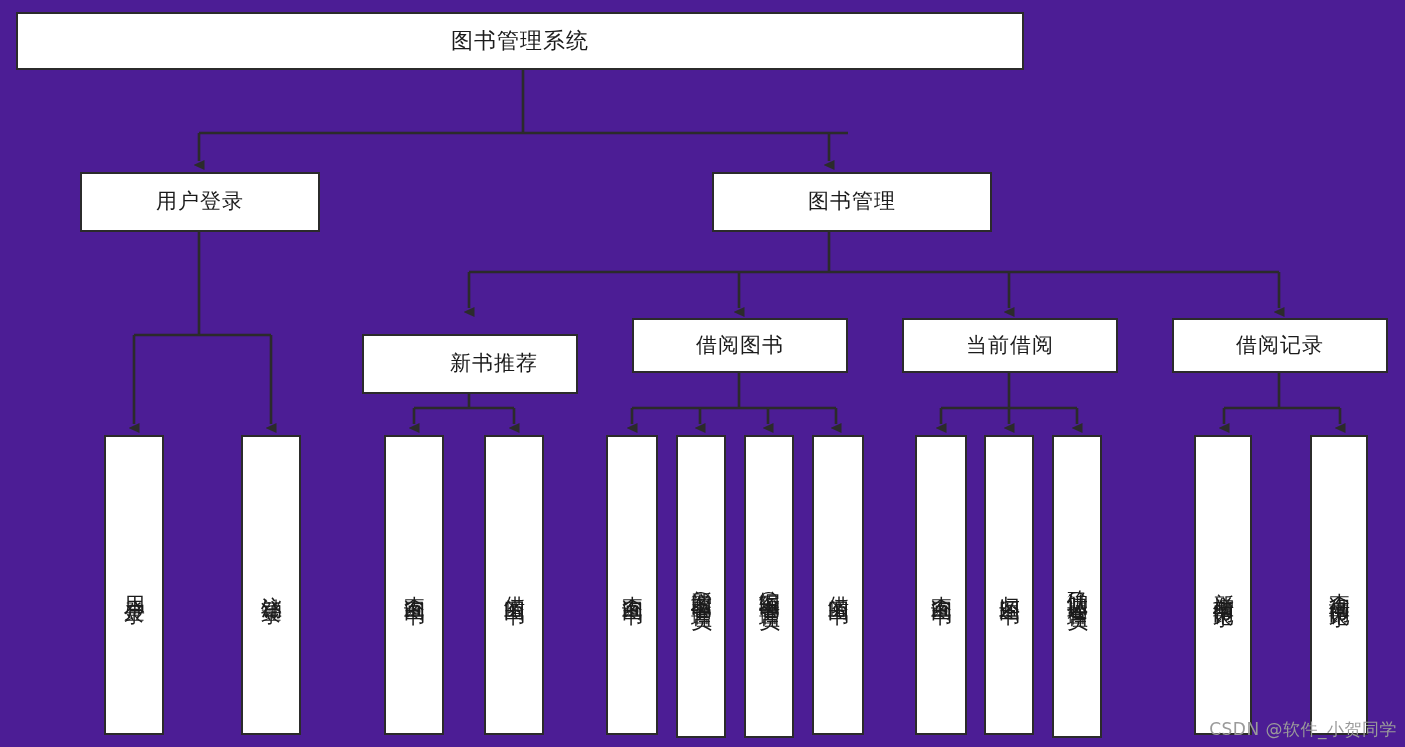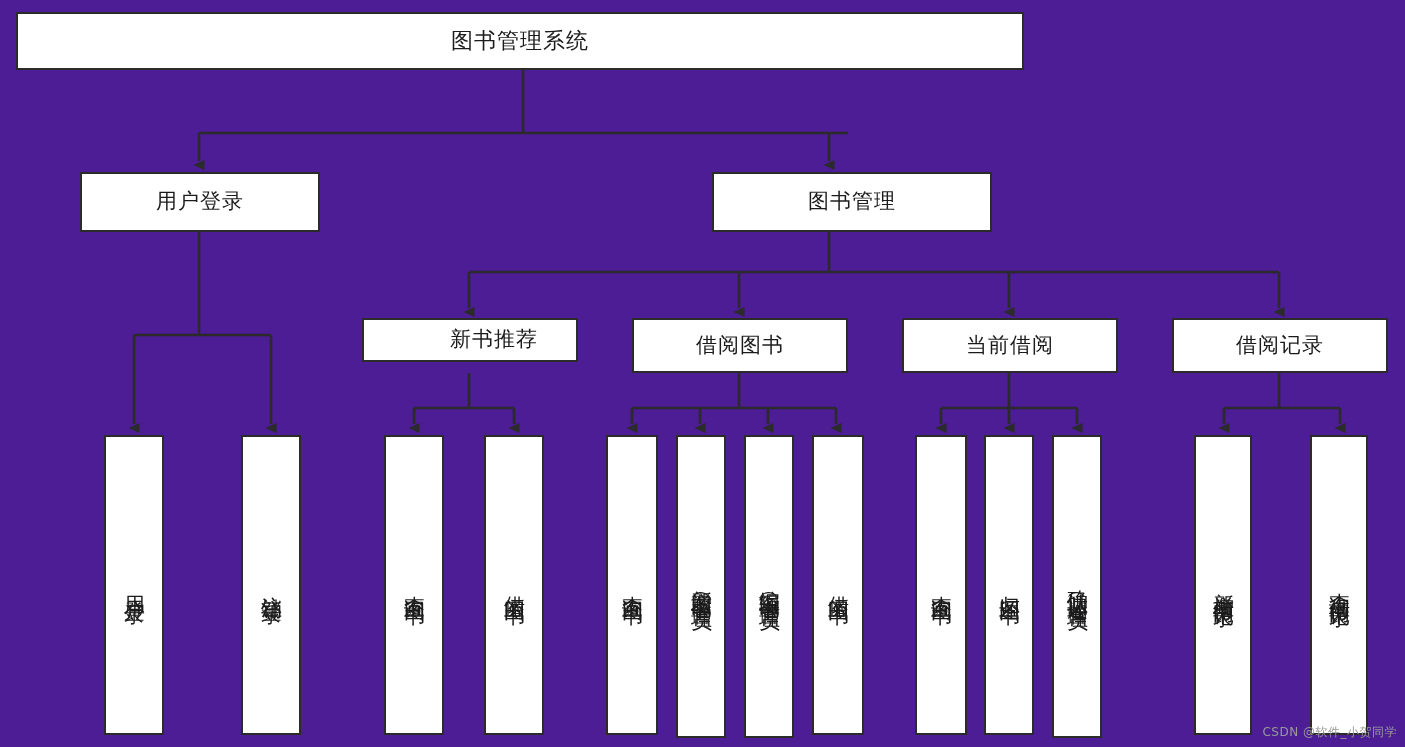--- a/index.html
+++ b/index.html
@@ -55,21 +55,21 @@
     text-orientation: upright;
     white-space: nowrap;
   }
   .node.root {
     font-size: 22px;
   }
   #watermark {
     position: absolute;
     right: 8px;
     bottom: 6px;
-    font-size: 12px;
+    font-size: 17px;
     color: #9a9a9a;
     white-space: nowrap;
     letter-spacing: 0.5px;
   }
 </style>
 </head>
 <body>
 
 <div id="diagram-root">
 
@@ -127,21 +127,21 @@
     <span class="label">图书管理系统</span>
   </div>
 
   <div class="node h-node" style="left:80px; top:172px; width:240px; height:60px;">
     <span class="label">用户登录</span>
   </div>
   <div class="node h-node" style="left:712px; top:172px; width:280px; height:60px;">
     <span class="label">图书管理</span>
   </div>
 
-  <div class="node h-node" style="left:362px; top:318px; width:216px; height:44px;padding-left:48px;">
+  <div class="node h-node" style="left:362px; top:334px; width:216px; height:60px;padding-left:48px;">
     <span class="label">新书推荐</span>
   </div>
   <div class="node h-node" style="left:632px; top:318px; width:216px; height:55px;">
     <span class="label">借阅图书</span>
   </div>
   <div class="node h-node" style="left:902px; top:318px; width:216px; height:55px;">
     <span class="label">当前借阅</span>
   </div>
   <div class="node h-node" style="left:1172px; top:318px; width:216px; height:55px;">
     <span class="label">借阅记录</span>

